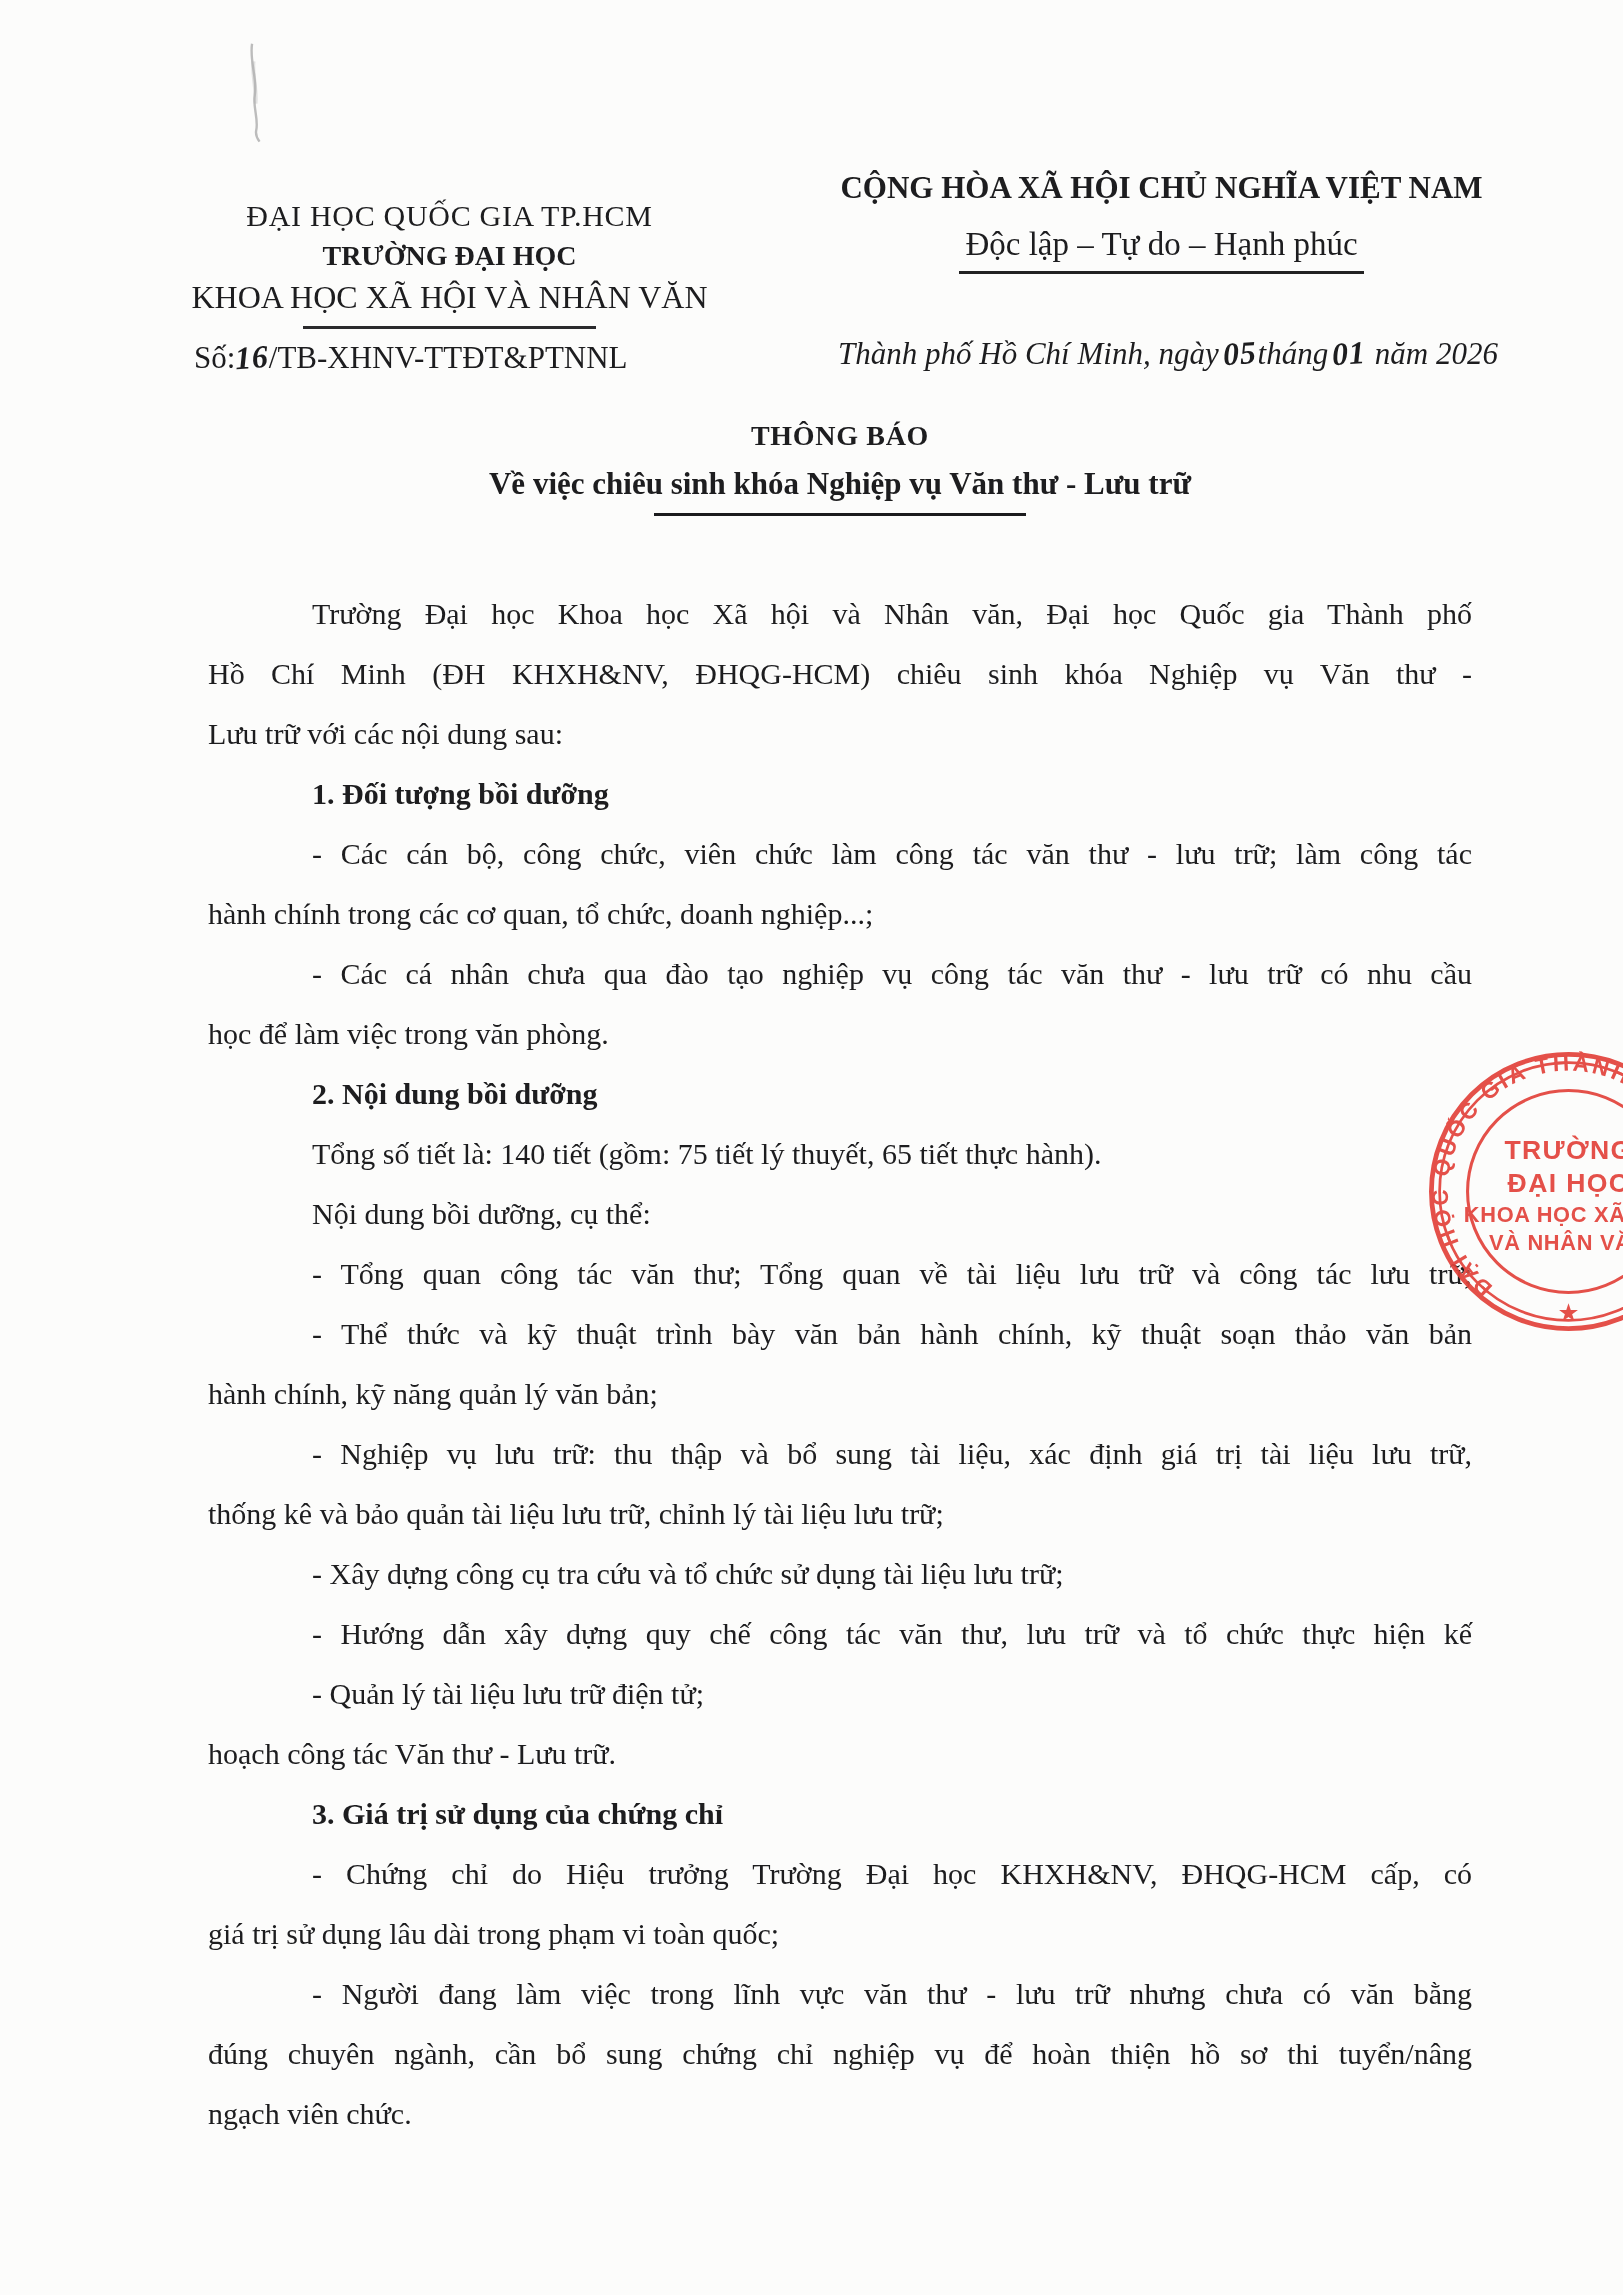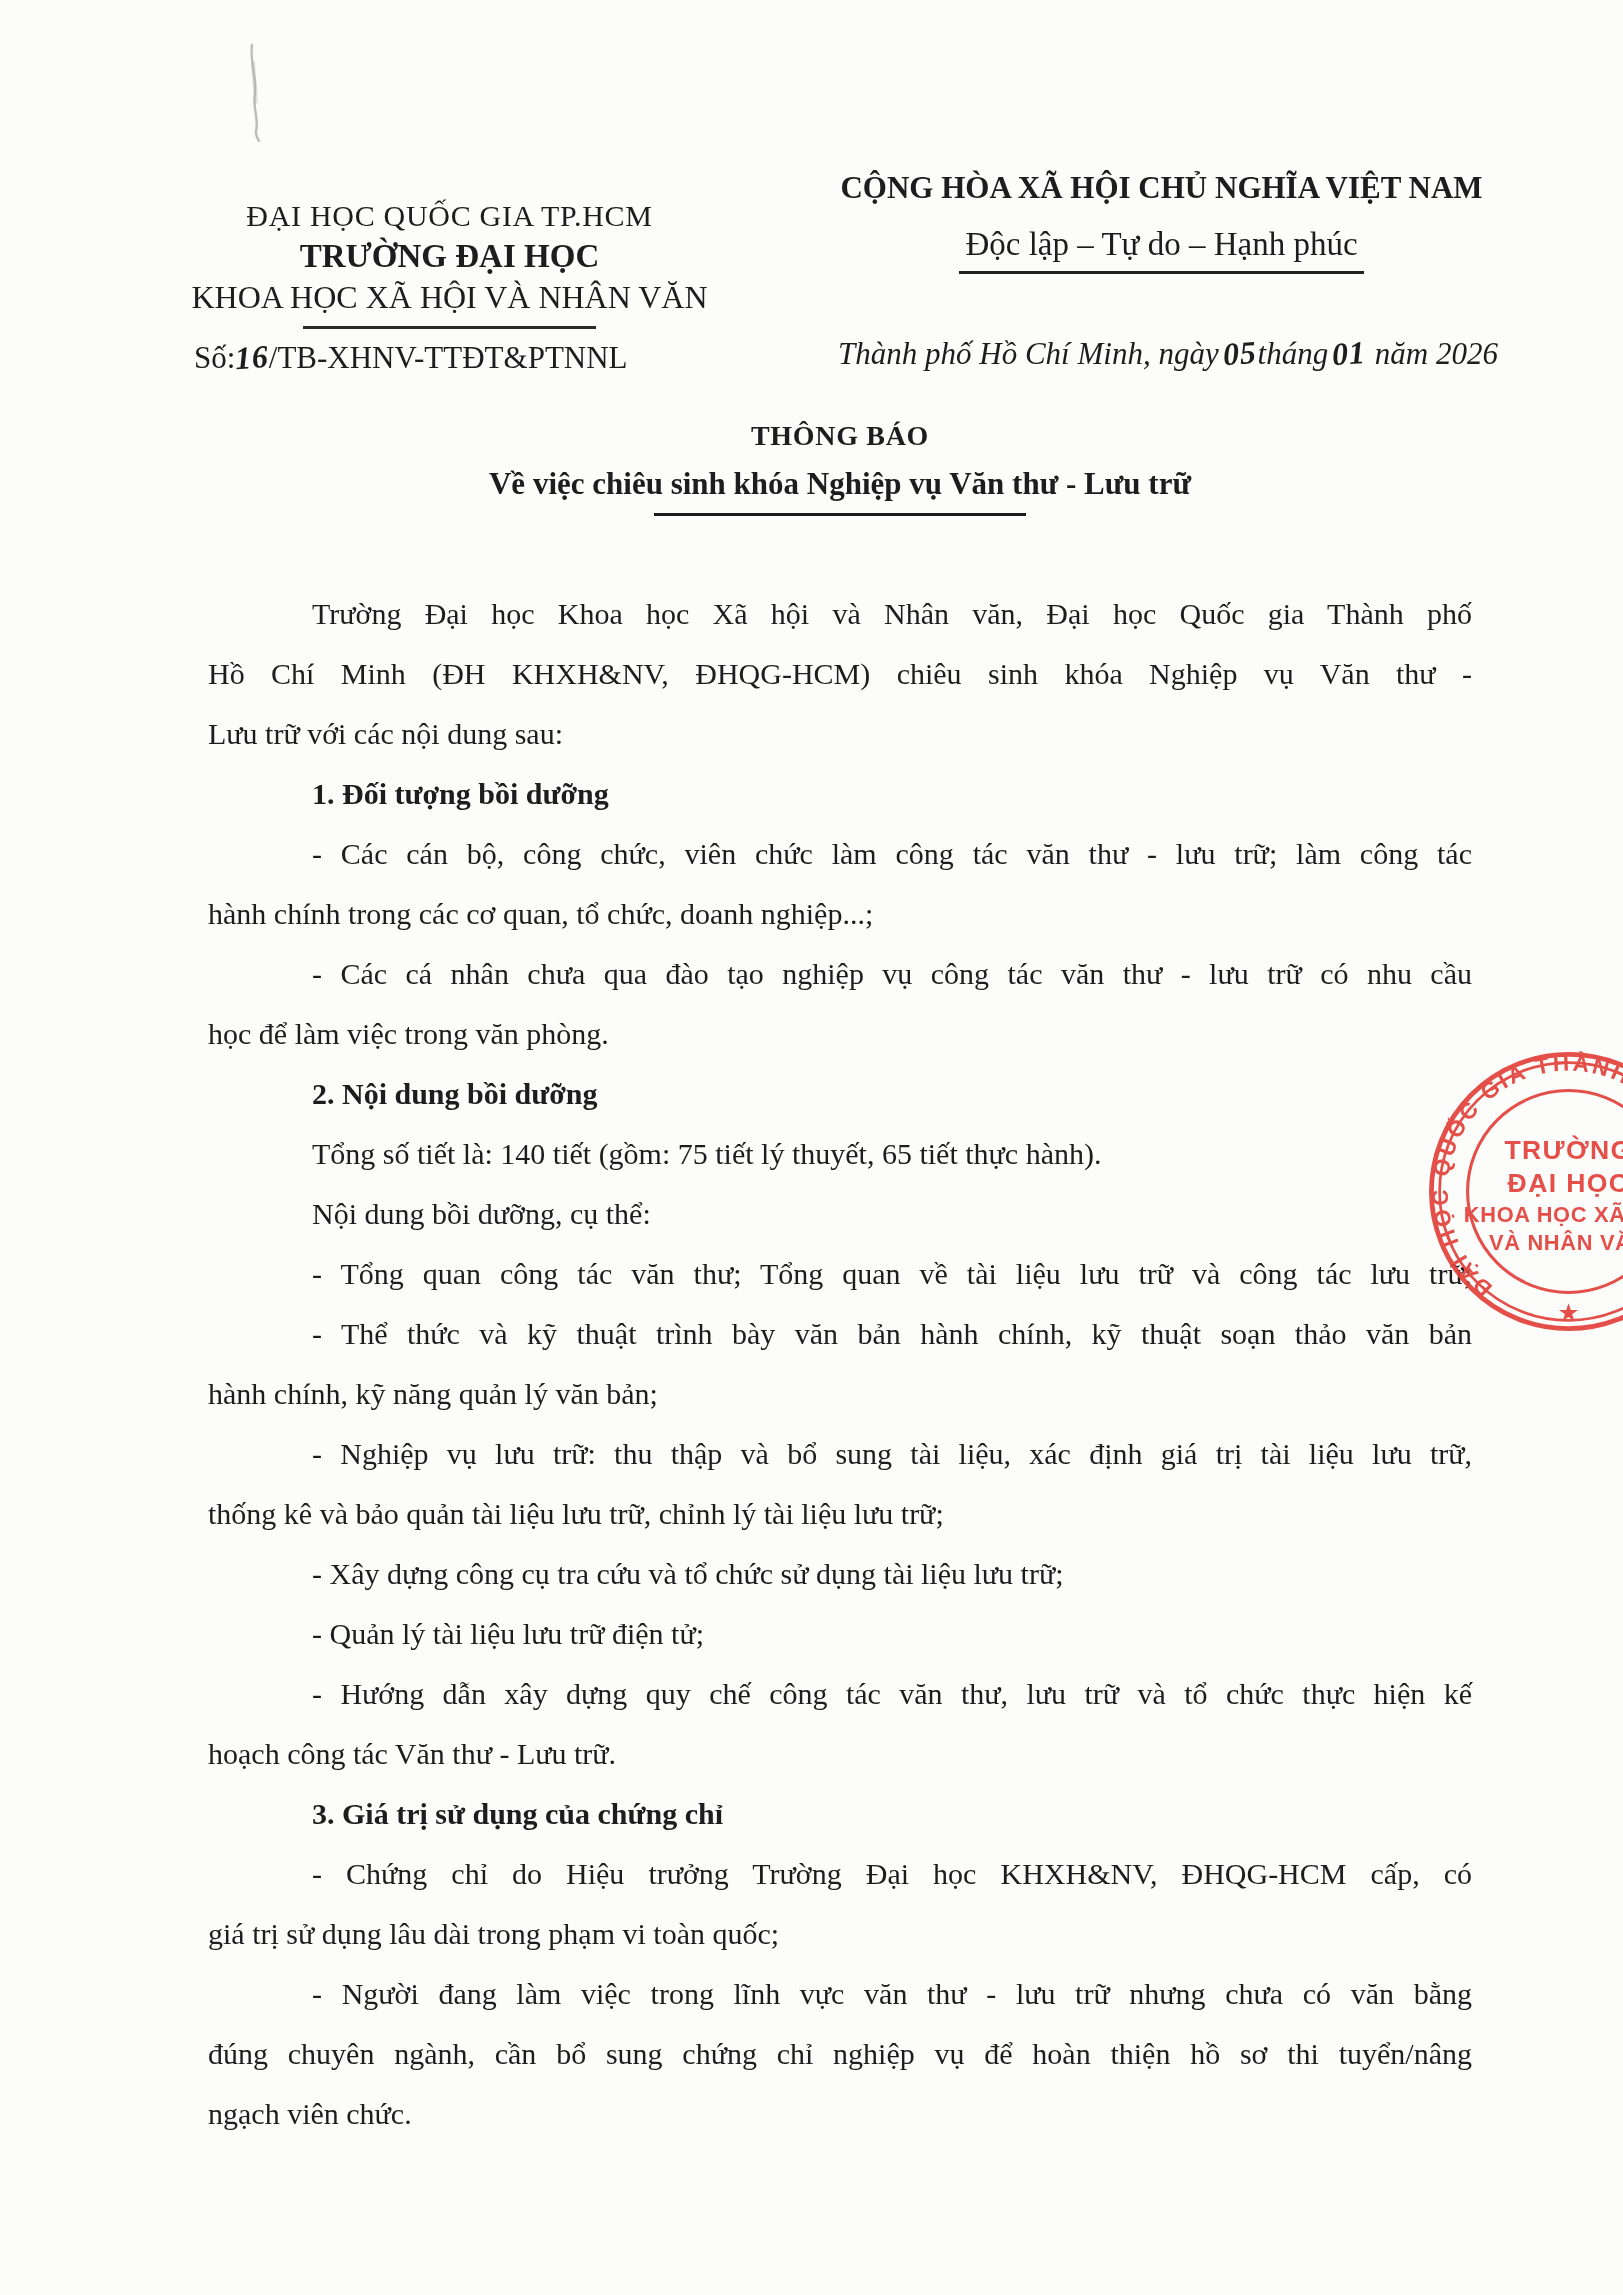--- a/index.html
+++ b/index.html
@@ -8,21 +8,21 @@
     width:1623px;height:2295px;
     background:#fcfcfb;
     overflow:hidden;
     color:#1d1d1f;
     font-family:"Liberation Serif","DejaVu Serif",serif;
     margin:0 auto;
   }
   
   .header-left{position:absolute;left:148px;top:172px;width:603px;text-align:center;margin-top:24px;}
   .hl1{font-size:30px;line-height:40px;letter-spacing:0.7px;}
-  .hl2{font-size:33px;font-weight:bold;line-height:40px;}
+  .hl2{font-size:28px;font-weight:bold;line-height:40px;}
   .hl3{font-size:32px;font-weight:normal;line-height:42px;}
   .hl-rule{width:293px;height:2.7px;background:#2a2a2c;margin:8.2px auto 0;}
 
   .header-right{position:absolute;left:773px;top:167px;width:777px;text-align:center;}
   .hr1{font-size:31px;font-weight:bold;line-height:41px;}
   .hr2{display:inline-block;font-size:33px;font-weight:normal;line-height:38px;
        border-bottom:3.4px solid #222;padding:0 6.8px 8.2px;margin-top:17px;}
 
   .doc-number{position:absolute;left:194px;top:339px;font-size:31px;white-space:nowrap;}
   .date-line{position:absolute;left:773px;top:335px;width:790px;text-align:center;
@@ -98,22 +98,22 @@
       <div class="line">học để làm việc trong văn phòng.</div>
       <div class="line bold indent">2. Nội dung bồi dưỡng</div>
       <div class="line indent">Tổng số tiết là: 140 tiết (gồm: 75 tiết lý thuyết, 65 tiết thực hành).</div>
       <div class="line indent">Nội dung bồi dưỡng, cụ thể:</div>
       <div class="line indent justify">- Tổng quan công tác văn thư; Tổng quan về tài liệu lưu trữ và công tác lưu trữ;</div>
       <div class="line indent justify">- Thể thức và kỹ thuật trình bày văn bản hành chính, kỹ thuật soạn thảo văn bản</div>
       <div class="line">hành chính, kỹ năng quản lý văn bản;</div>
       <div class="line indent justify">- Nghiệp vụ lưu trữ: thu thập và bổ sung tài liệu, xác định giá trị tài liệu lưu trữ,</div>
       <div class="line">thống kê và bảo quản tài liệu lưu trữ, chỉnh lý tài liệu lưu trữ;</div>
       <div class="line indent">- Xây dựng công cụ tra cứu và tổ chức sử dụng tài liệu lưu trữ;</div>
+      <div class="line indent justify">- Hướng dẫn xây dựng quy chế công tác văn thư, lưu trữ và tổ chức thực hiện kế</div>
       <div class="line indent">- Quản lý tài liệu lưu trữ điện tử;</div>
-      <div class="line indent justify">- Hướng dẫn xây dựng quy chế công tác văn thư, lưu trữ và tổ chức thực hiện kế</div>
       <div class="line">hoạch công tác Văn thư - Lưu trữ.</div>
       <div class="line bold indent">3. Giá trị sử dụng của chứng chỉ</div>
       <div class="line indent justify">- Chứng chỉ do Hiệu trưởng Trường Đại học KHXH&amp;NV, ĐHQG-HCM cấp, có</div>
       <div class="line">giá trị sử dụng lâu dài trong phạm vi toàn quốc;</div>
       <div class="line indent justify">- Người đang làm việc trong lĩnh vực văn thư - lưu trữ nhưng chưa có văn bằng</div>
       <div class="line justify">đúng chuyên ngành, cần bổ sung chứng chỉ nghiệp vụ để hoàn thiện hồ sơ thi tuyển/nâng</div>
       <div class="line">ngạch viên chức.</div>
     </div>
 
   <svg class="stamp" viewBox="0 0 412 412">

